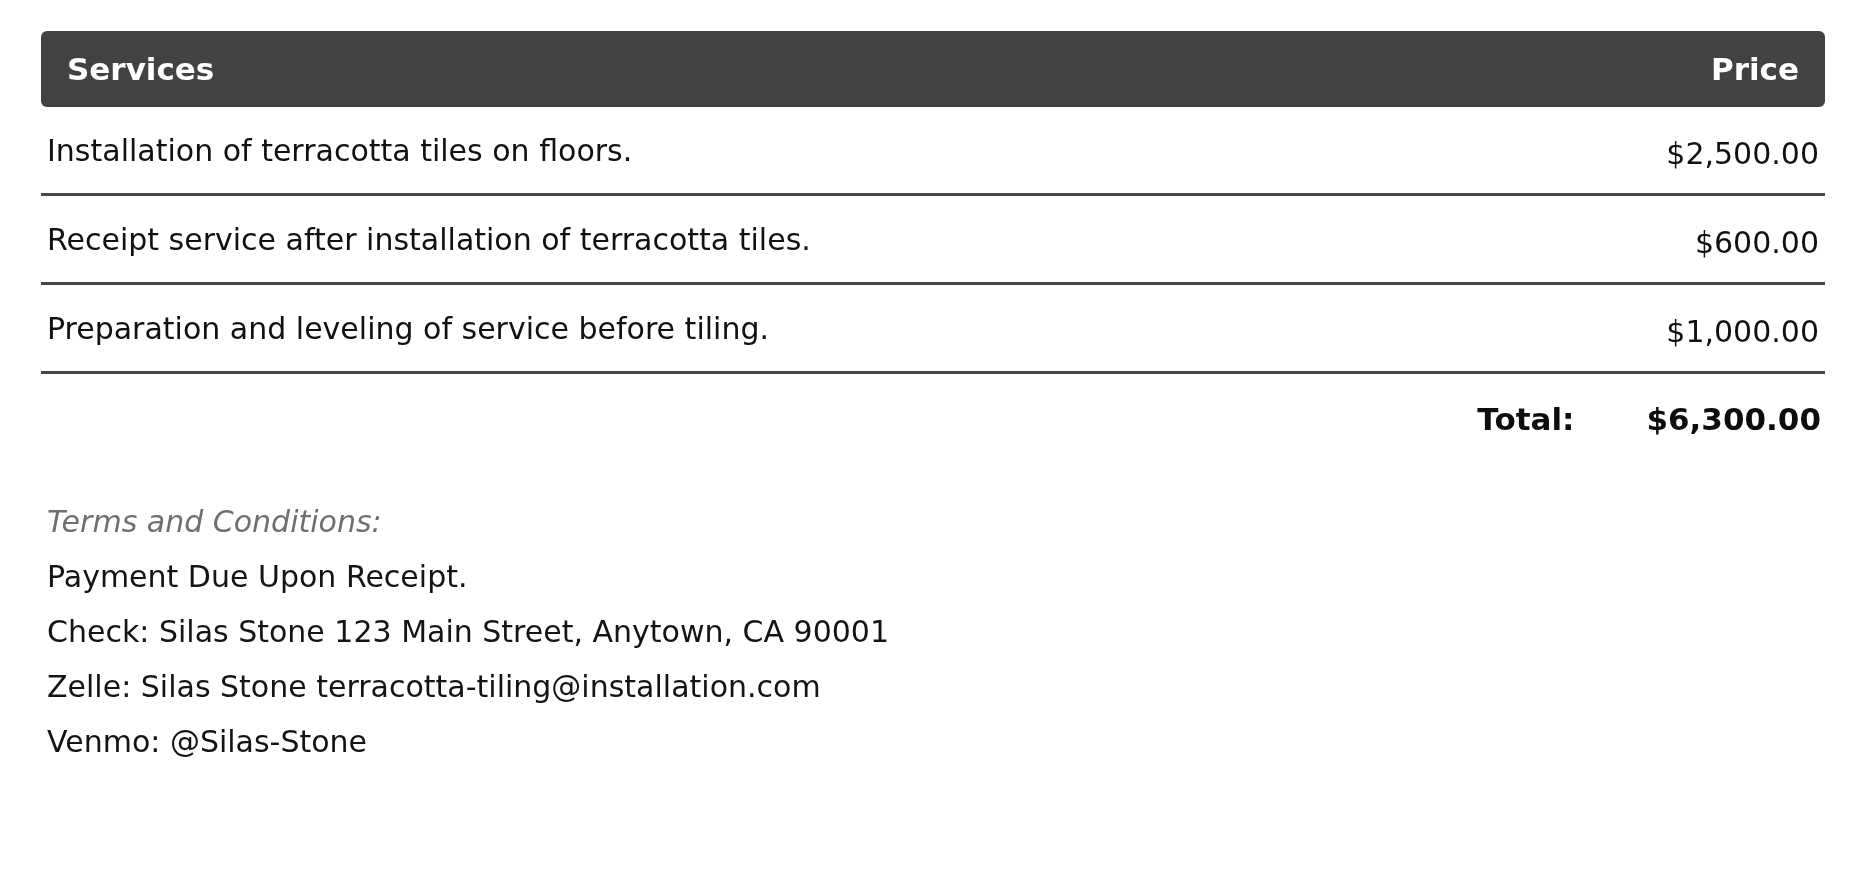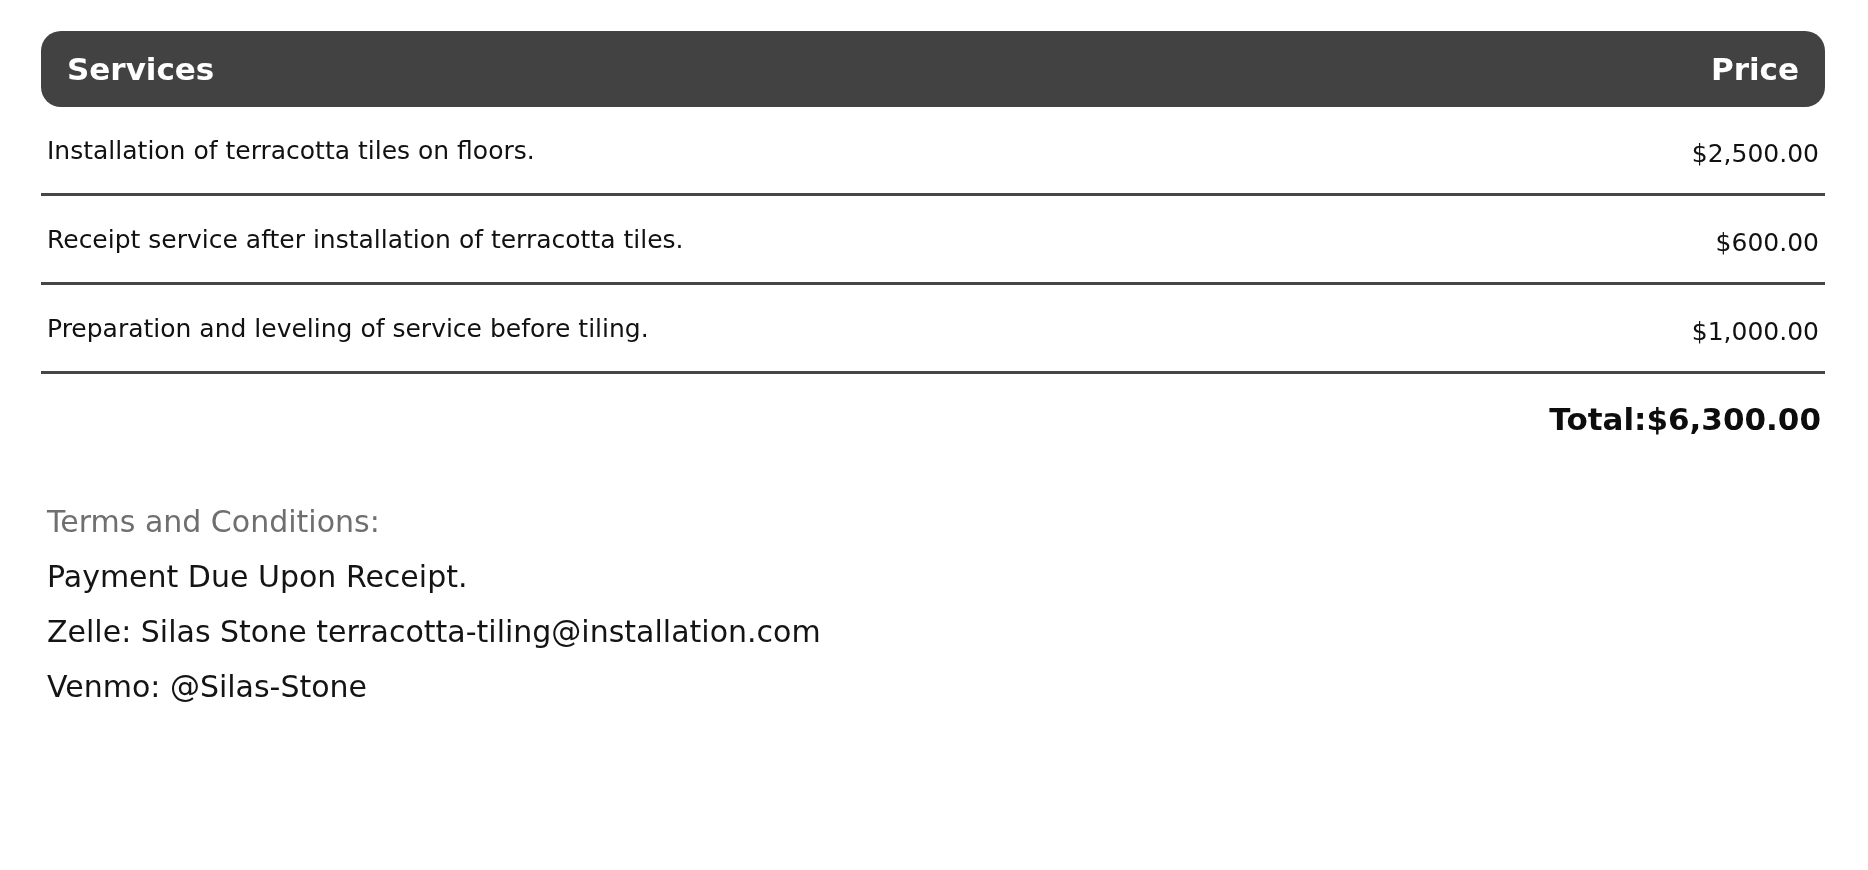--- a/index.html
+++ b/index.html
@@ -13,60 +13,62 @@
   .page {
     padding: 31px 43px 0 41px;
   }
   
   .thead {
     display: flex;
     justify-content: space-between;
     align-items: center;
     height: 76px;
     background: #424242;
-    border-radius: 20px;
+    border-radius: 6px;
     padding: 0 26px;
     color: #ffffff;
     font-size: 31px;
     font-weight: bold;
   }
   .trow {
     display: flex;
     justify-content: space-between;
     align-items: center;
     height: 89px;
     padding: 0 6px;
     border-bottom: 3px solid #464646;
     color: #111111;
-    font-size: 25px;
+    font-size: 30px;
   }
   .trow .prc { white-space: nowrap; margin-top: 6px; }
   .total-row {
     display: flex;
     justify-content: flex-end;
     align-items: center;
     height: 90px;
     padding: 0 4px;
+    column-gap: 72px;
     color: #0d0d0d;
     font-size: 31px;
     font-weight: bold;
     text-align: right;
   }
   
   .terms {
     margin-top: 30px;
     padding: 0 6px;
   }
   .terms p {
     font-size: 30px;
     line-height: 55px;
     color: #141414;
   }
   .terms .terms-heading {
     color: #6f6f6f;
+    font-style: italic;
   }
 </style>
 </head>
 <body>
 
 <div class="page">
 
   <div class="services-table">
 
     <div class="thead">
@@ -93,17 +95,18 @@
     <div class="total-row">
       <span>Total:</span>
       <span>$6,300.00</span>
     </div>
 
   </div>
 
   <div class="terms">
     <p class="terms-heading">Terms and Conditions:</p>
     <p>Payment Due Upon Receipt.</p>
+    <p>Check: Silas Stone 123 Main Street, Anytown, CA 90001</p>
     <p>Zelle: Silas Stone terracotta-tiling@installation.com</p>
     <p>Venmo: @Silas-Stone</p>
   </div>
 
 </div>
 
 </body></html>

